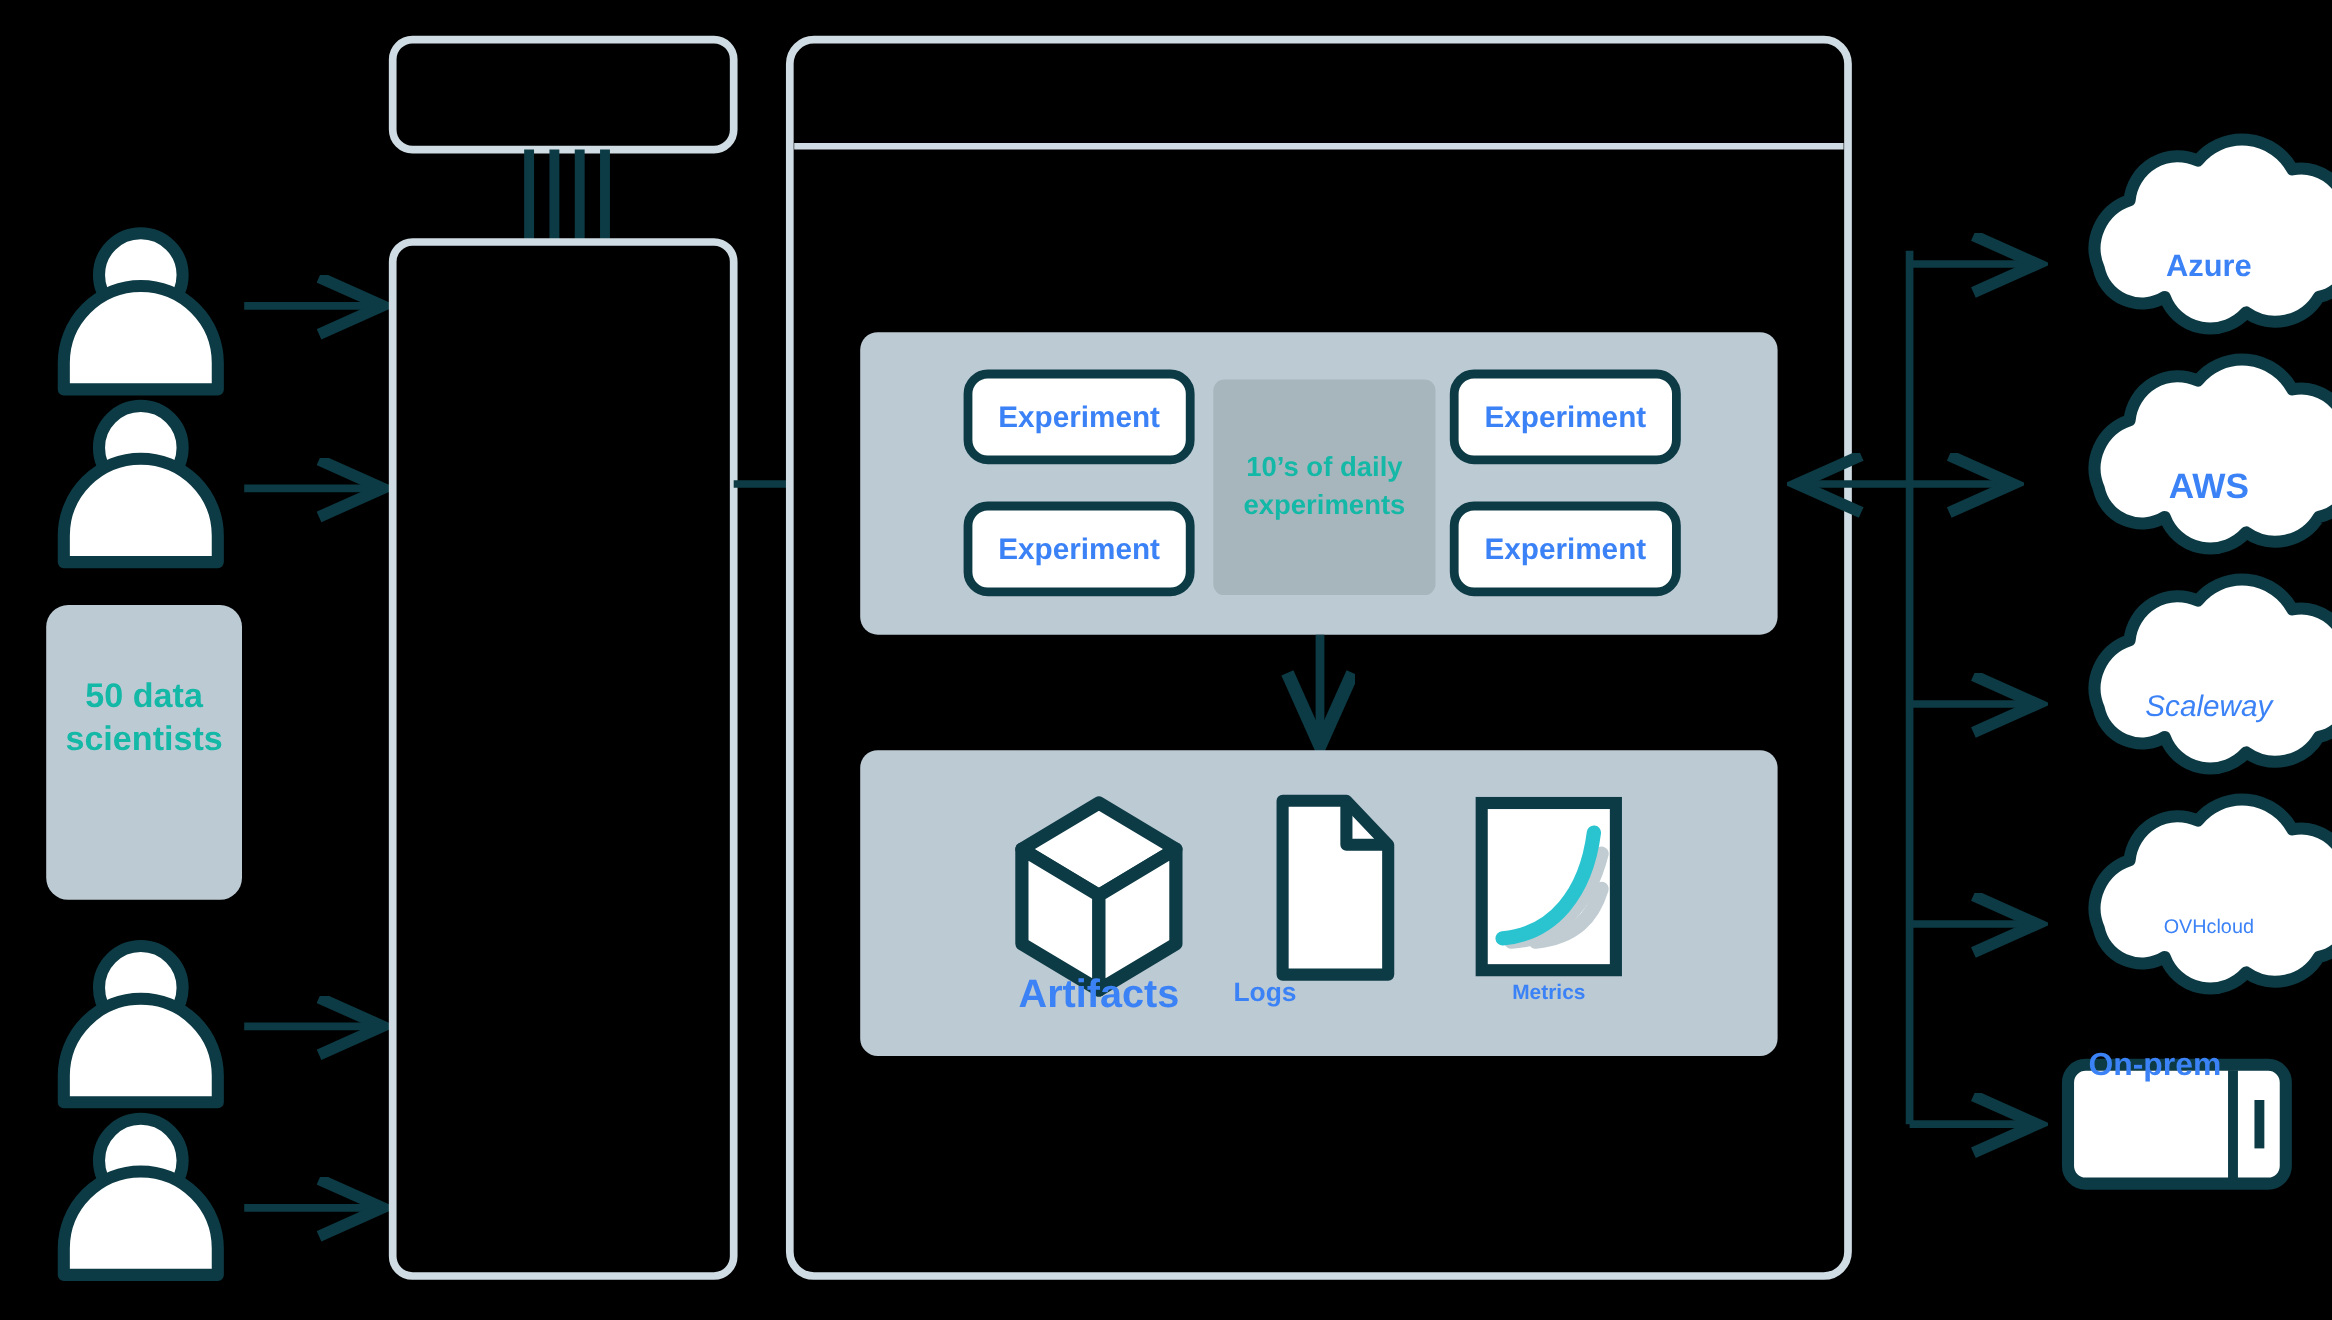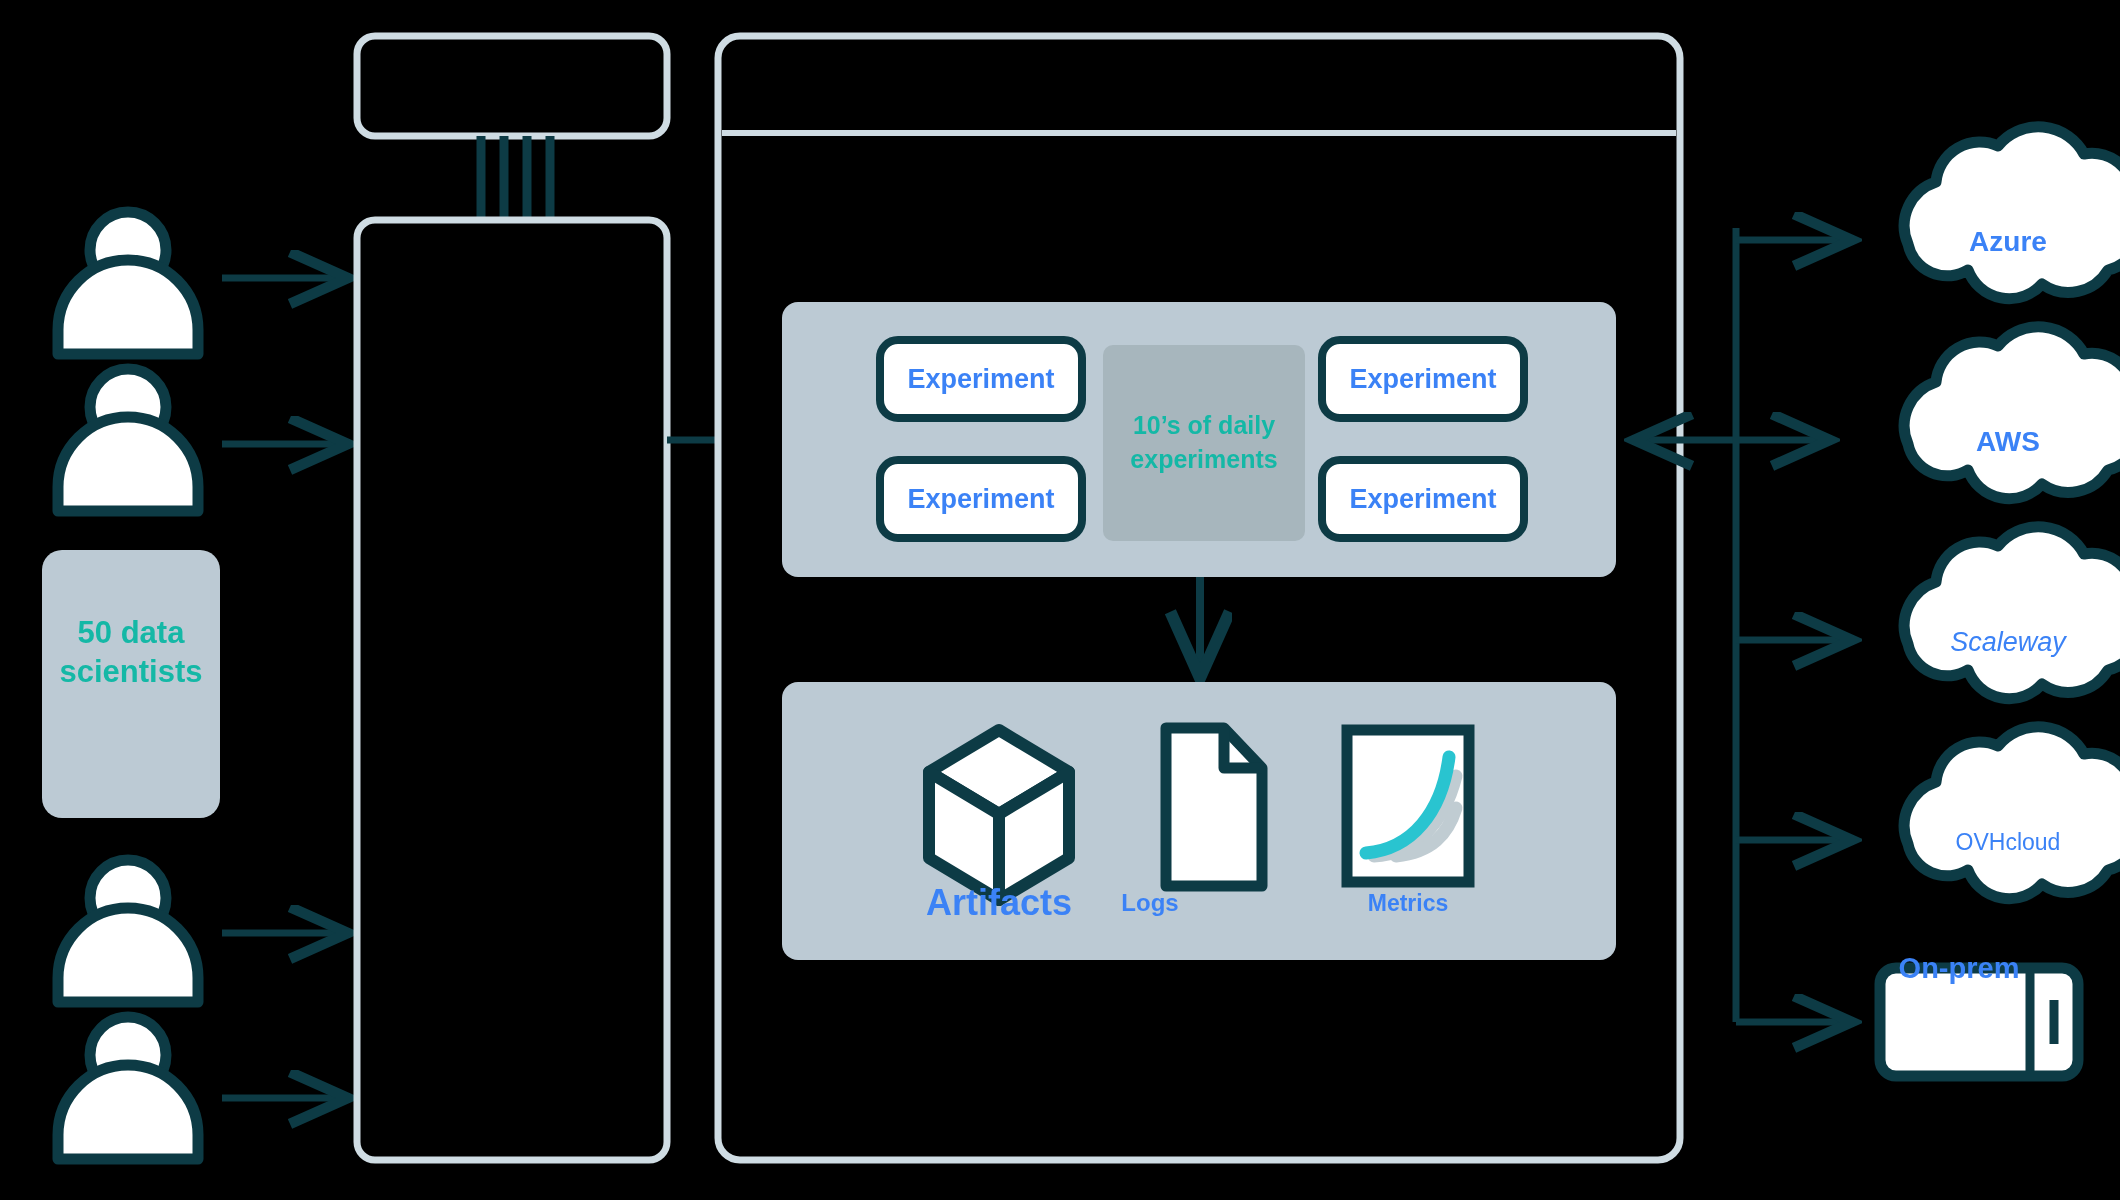--- a/index.html
+++ b/index.html
@@ -204,25 +204,25 @@
   <div class="ov t-bold" style="left:1322px; top:340px; width:202px; height:78px; font-size:27px;">Experiment</div>
   <div class="ov t-bold" style="left:1322px; top:460px; width:202px; height:78px; font-size:27px;">Experiment</div>
 
   <div class="lbl-stack" style="left:1103px; top:345px; width:202px; height:196px; font-size:25px; font-weight:bold; line-height:1.35;">
     <span>10’s of daily</span>
     <span>experiments</span>
   </div>
 
   <div class="ov t-bold" style="left:909px; top:880px; width:180px; height:46px; font-size:36px;">Artifacts</div>
   <div class="ov t-bold" style="left:1060px; top:880px; width:180px; height:46px; font-size:24px;">Logs</div>
-  <div class="ov t-bold" style="left:1318px; top:880px; width:180px; height:46px; font-size:23px;">Metrics</div>
+  <div class="ov t-bold" style="left:1318px; top:880px; width:180px; height:46px; font-size:19px;">Metrics</div>
 
   <div class="ov t-bold" style="left:1908px; top:218px; width:200px; height:48px; font-size:28px;">Azure</div>
-  <div class="ov t-bold" style="left:1908px; top:418px; width:200px; height:48px; font-size:28px;">AWS</div>
+  <div class="ov t-bold" style="left:1908px; top:418px; width:200px; height:48px; font-size:32px;">AWS</div>
   <div class="ov t-reg" style="left:1908px; top:618px; width:200px; height:48px; font-size:27px;font-style:italic;">Scaleway</div>
-  <div class="ov t-reg" style="left:1908px; top:818px; width:200px; height:48px; font-size:23px;">OVHcloud</div>
+  <div class="ov t-reg" style="left:1908px; top:818px; width:200px; height:48px; font-size:18px;">OVHcloud</div>
   <div class="ov t-bold" style="left:1888px; top:944px; width:142px; height:48px; font-size:29px;">On-prem</div>
 
   <div class="ov" style="left:357px; top:36px; width:310px; height:100px; font-size:26px; font-weight:bold; color:#cfdce3;"></div>
   <div class="ov" style="left:357px; top:220px; width:310px; height:120px; font-size:26px; font-weight:bold; color:#cfdce3;"></div>
   <div class="ov" style="left:718px; top:36px; width:962px; height:97px; font-size:28px; font-weight:bold; color:#cfdce3;"></div>
 
 </div>
 
 </body></html>

